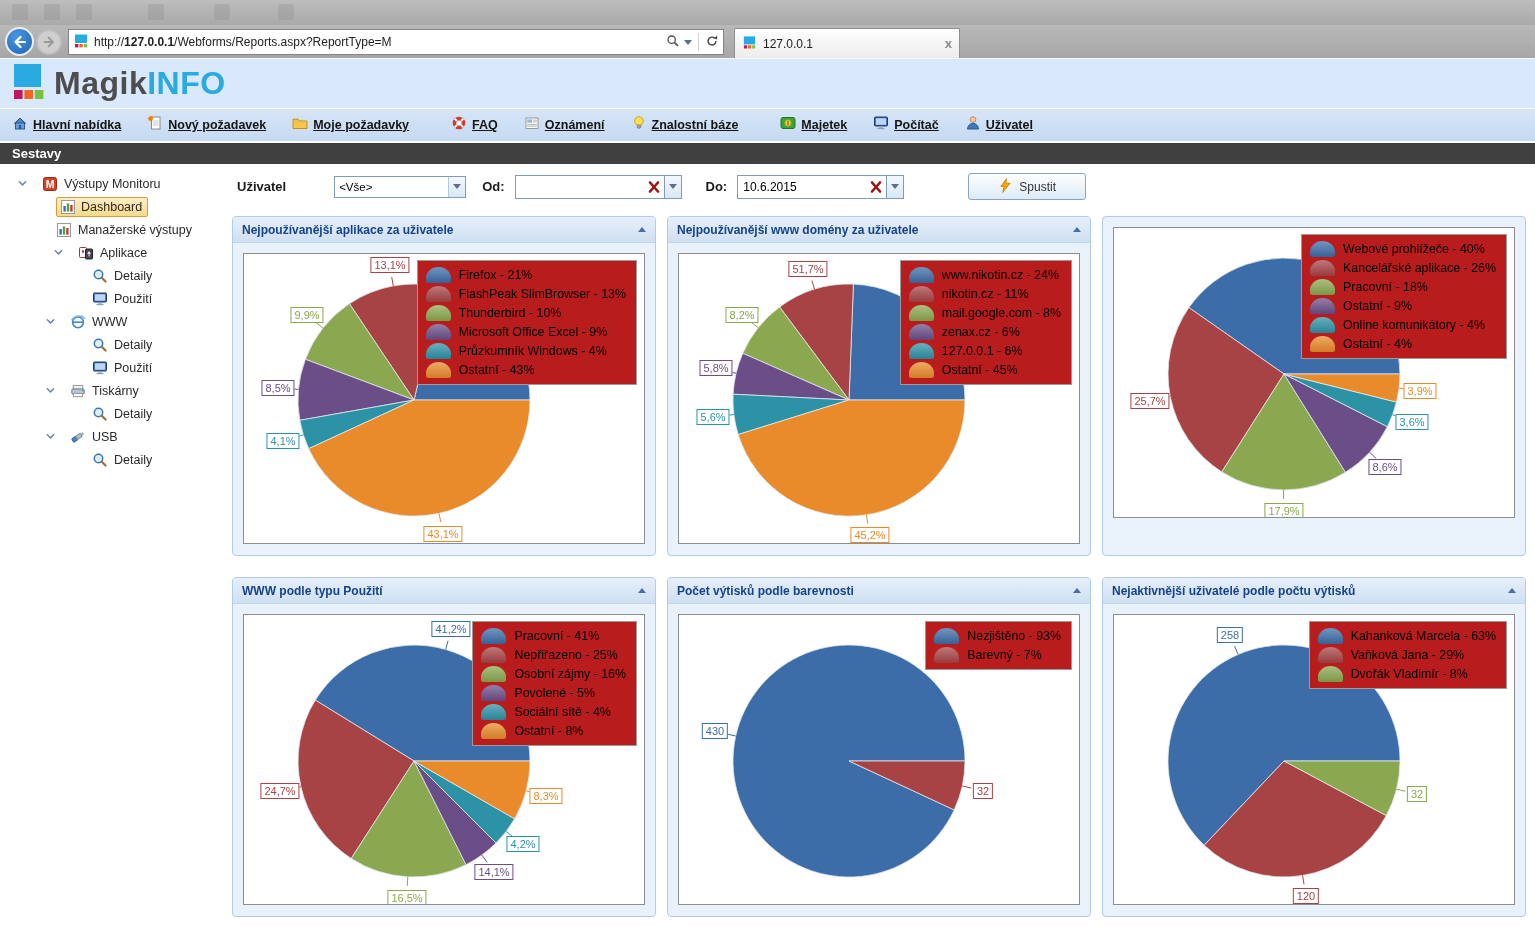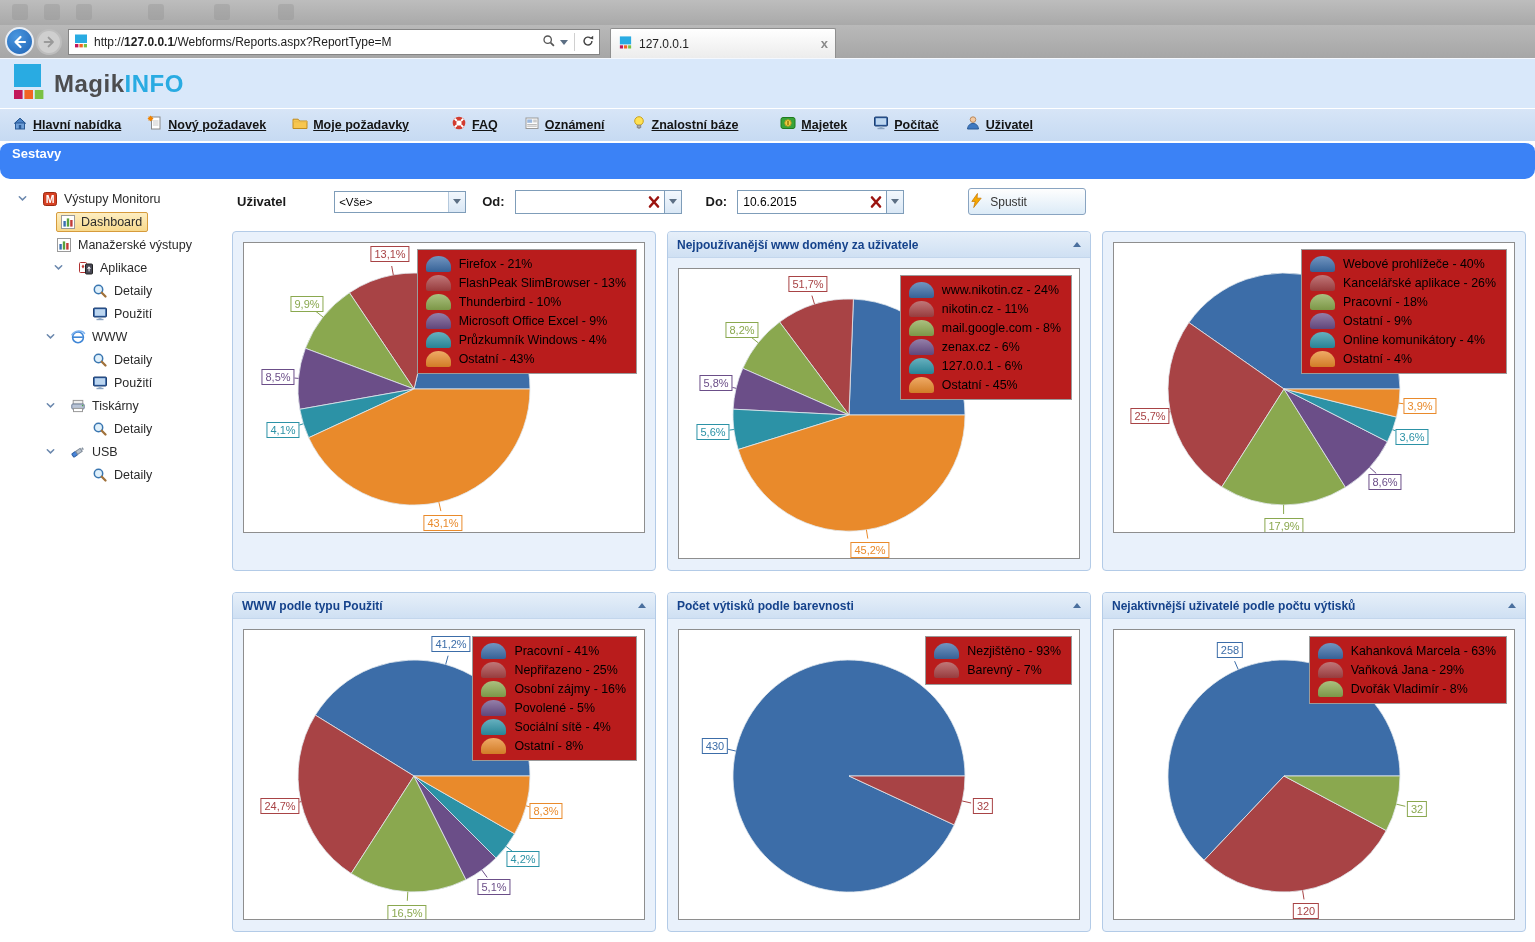--- a/index.html
+++ b/index.html
@@ -7,47 +7,47 @@
     font-family:"Liberation Sans","DejaVu Sans",sans-serif; background:#fff; }
 
   
   .titlebar { height:25px; background:linear-gradient(#bdbdbd,#a9a9a9); position:relative; }
   .titlebar .ghost { position:absolute; top:4px; width:16px; height:16px; background:#8f8f8f; opacity:.35; border-radius:3px; }
   .chromebar { height:33px; background:linear-gradient(#b9b9b9,#a6a6a6); display:flex; align-items:flex-end; padding:0 0 0 5px; }
   .navbtns { display:flex; align-items:center; height:33px; }
   .circle-btn { width:29px; height:29px; border-radius:50%; display:flex; align-items:center; justify-content:center; }
   .back { background:radial-gradient(circle at 38% 32%,#4a97e0,#1f63b4); border:2px solid #e9eef5; }
   .fwd  { background:#cfcfcf; border:2px solid #bdbdbd; margin-left:2px; }
-  .urlbar { width:532px; height:26px; background:#fff; border:1px solid #848484; margin:0 0 3px 6px;
+  .urlbar { width:656px; height:26px; background:#fff; border:1px solid #848484; margin:0 0 3px 6px;
     display:flex; align-items:center; padding:0 4px; font-size:12px; color:#222; }
   .urlbar .uptext { flex:1; white-space:nowrap; overflow:hidden; margin-left:5px; }
   .urlbar b { font-weight:bold; }
   .url-icons { display:flex; align-items:center; gap:4px; }
   .sep-v { width:1px; height:18px; background:#d0d0d0; margin:0 2px; }
   .tab { width:226px; height:30px; margin-left:10px; background:linear-gradient(#ffffff,#ececec);
     border:1px solid #8f8f8f; border-bottom:none; border-radius:2px 2px 0 0;
     display:flex; align-items:center; padding:0 7px; font-size:12px; color:#222; }
   .tab .close-x { margin-left:auto; color:#8a8a8a; font-size:13px; font-weight:bold; cursor:default; }
   .caret { width:0; height:0; border-left:4px solid transparent; border-right:4px solid transparent; border-top:5px solid #5c6f84; }
 
   
   .app-header { height:50px; background:#d9e8fa; border-top:1px solid #f4f8fe; display:flex; align-items:center; padding-left:8px; }
-  .logo-text { font-size:24px; letter-spacing:.5px; margin-left:6px; }
+  .logo-text { font-size:32px; letter-spacing:.5px; margin-left:6px; }
   .logo-text .p1 { color:#4d4d4f; font-weight:600; }
   .logo-text .p2 { color:#29abe2; font-weight:800; }
 
   
   .menu-bar { height:33px; background:linear-gradient(#d7e5f7,#c6daf2); border-top:1px solid #fff;
     display:flex; align-items:center; padding:0 12px; gap:26px; }
   .menu-item { display:flex; align-items:center; gap:5px; cursor:pointer; }
   .menu-item:nth-child(4), .menu-item:nth-child(7) { margin-left:16px; }
   .menu-item span.lbl { font-size:12.5px; font-weight:bold; color:#141414; text-decoration:underline; white-space:nowrap; }
 
-  .section-bar { height:38px; background:#3b82f6; border-top:2px solid #fff; color:#fff;
-    font-size:13px; font-weight:bold; line-height:21px; padding-left:12px;border-radius:10px; }
+  .section-bar { height:23px; background:#404040; border-top:2px solid #fff; color:#fff;
+    font-size:13px; font-weight:bold; line-height:21px; padding-left:12px; }
 
   
   .content { position:relative; height:776px; background:#fff; }
   .tree { position:absolute; left:0; top:8px; width:230px; }
   .tree-row { height:23px; display:flex; align-items:center; font-size:12.5px; color:#2a2a2a; cursor:pointer; }
   .tree-row .exp { width:16px; display:flex; justify-content:center; margin-right:12px; }
   .tree-row .ticon { width:16px; height:16px; margin-right:6px; flex:none; }
   .tree-sel { display:flex; align-items:center; background:linear-gradient(#fdeec2,#f8d98c);
     border:1px solid #d69b3c; border-radius:2px; padding:1px 5px 1px 2px; }
   .tree-sel .ticon { margin:0 5px 0 1px; }
@@ -58,21 +58,21 @@
     display:flex; align-items:center; font-size:11.5px; padding-left:4px; position:relative; }
   .sel-caret { position:absolute; right:0; top:0; width:17px; height:20px; background:linear-gradient(#f3f8fd,#d9e7f5);
     border-left:1px solid #b5c9dd; display:flex; align-items:center; justify-content:center; }
   .datewrap { display:flex; align-items:center; margin-left:10px; }
   .datebox { width:150px; height:24px; border:1px solid #7f9db9; background:#fff; position:relative;
     display:flex; align-items:center; font-size:12px; padding:0 22px 0 5px; }
   .datebox .redx { position:absolute; right:3px; top:4px; }
   .date-caret { width:17px; height:24px; background:linear-gradient(#f3f8fd,#d9e7f5); border:1px solid #7f9db9;
     border-left:none; display:flex; align-items:center; justify-content:center; }
   .run-btn { margin-left:64px; width:118px; height:27px; border:1px solid #89a4c1; border-radius:3px;
-    background:linear-gradient(#fefefe,#dcebf7); display:flex; align-items:center; 
+    background:linear-gradient(#fefefe,#dcebf7); display:flex; align-items:center; justify-content:center;
     gap:6px; font-size:12px; color:#333; cursor:pointer; }
 
   
   .grid { margin-left:232px; margin-top:16px; display:grid; grid-template-columns:repeat(3,424px); gap:21px 11px; }
   .panel { height:340px; background:#e9f1fb; border:1px solid #b3cbe7; border-radius:4px; overflow:hidden; }
   .panel-header { height:26px; background:linear-gradient(#e6eff9,#cfe0f3); border-bottom:1px solid #c3d6ec;
     display:flex; align-items:center; justify-content:space-between; padding:0 9px; }
   .panel-title { font-size:12px; font-weight:bold; color:#15428b; }
   .chev-up { width:0; height:0; border-left:4px solid transparent; border-right:4px solid transparent;
     border-bottom:5px solid #4a6f9e; cursor:pointer; }
@@ -449,20 +449,24 @@
     <div class="run-btn">
       <span><svg width="15" height="15" viewBox="0 0 16 16">
             <polygon points="9,0.5 3,9 6.6,9 5,15.5 13,5.5 8.6,5.5" fill="#f6a800" stroke="#c87800" stroke-width=".8"></polygon>
           </svg></span>
       <span>Spustit</span>
     </div>
   </div>
 
   <div class="grid" id="grid">
       <div class="panel">
+        <div class="panel-header">
+          <span class="panel-title">Nejpoužívanější aplikace za uživatele</span>
+          <span class="chev-up"></span>
+        </div>
         <div class="panel-body">
           <div class="chart-area">
             <svg class="pie" width="402" height="291">
               <path d="M 170 146 L 286.0 146.0 A 116 116 0 0 0 196.7 33.1 Z" fill="#3C6DA8" stroke="#e2e8ee" stroke-width=".8"></path>
               <path d="M 170 146 L 196.7 33.1 A 116 116 0 0 0 105.4 49.7 Z" fill="#A84345" stroke="#e2e8ee" stroke-width=".8"></path>
               <line x1="149.3" y1="31.9" x2="147.7" y2="23.0" stroke="#A84345"></line>
               <path d="M 170 146 L 105.4 49.7 A 116 116 0 0 0 61.4 105.3 Z" fill="#8AA84F" stroke="#e2e8ee" stroke-width=".8"></path>
               <line x1="79.0" y1="74.0" x2="72.0" y2="68.5" stroke="#8AA84F"></line>
               <path d="M 170 146 L 61.4 105.3 A 116 116 0 0 0 55.8 166.3 Z" fill="#6B4E88" stroke="#e2e8ee" stroke-width=".8"></path>
               <line x1="54.5" y1="135.4" x2="45.5" y2="134.6" stroke="#6B4E88"></line>
@@ -626,21 +630,21 @@
               <path d="M 170 146 L 222.0 249.7 A 116 116 0 0 0 252.0 228.0 Z" fill="#6B4E88" stroke="#e2e8ee" stroke-width=".8"></path>
               <line x1="237.9" y1="240.1" x2="243.2" y2="247.4" stroke="#6B4E88"></line>
               <path d="M 170 146 L 252.0 228.0 A 116 116 0 0 0 270.6 203.8 Z" fill="#2C92A6" stroke="#e2e8ee" stroke-width=".8"></path>
               <line x1="262.1" y1="216.5" x2="269.2" y2="222.0" stroke="#2C92A6"></line>
               <path d="M 170 146 L 270.6 203.8 A 116 116 0 0 0 286.0 146.0 Z" fill="#E98A2B" stroke="#e2e8ee" stroke-width=".8"></path>
               <line x1="282.1" y1="175.9" x2="290.8" y2="178.2" stroke="#E98A2B"></line>
             </svg>
             <div class="callout" style="left: 207px; top: 14px; border-color: rgb(60, 109, 168); color: rgb(60, 109, 168);">41,2%</div>
             <div class="callout" style="left: 36px; top: 176px; border-color: rgb(168, 67, 69); color: rgb(168, 67, 69);">24,7%</div>
             <div class="callout" style="left: 163px; top: 283px; border-color: rgb(138, 168, 79); color: rgb(138, 168, 79);">16,5%</div>
-            <div class="callout" style="left: 250px; top: 257px; border-color: rgb(107, 78, 136); color: rgb(107, 78, 136);">5,1%</div>
+            <div class="callout" style="left: 250px; top: 257px; border-color: rgb(107, 78, 136); color: rgb(107, 78, 136);">14,1%</div>
             <div class="callout" style="left: 279px; top: 229px; border-color: rgb(44, 146, 166); color: rgb(44, 146, 166);">4,2%</div>
             <div class="callout" style="left: 302px; top: 181px; border-color: rgb(233, 138, 43); color: rgb(233, 138, 43);">8,3%</div>
             <div class="legend">
               <div class="legend-row">
                 <span class="swatch" style="background-color: rgb(60, 109, 168);"></span>
                 <span>Pracovní - 41%</span>
               </div>
               <div class="legend-row">
                 <span class="swatch" style="background-color: rgb(168, 67, 69);"></span>
                 <span>Nepřiřazeno - 25%</span>

